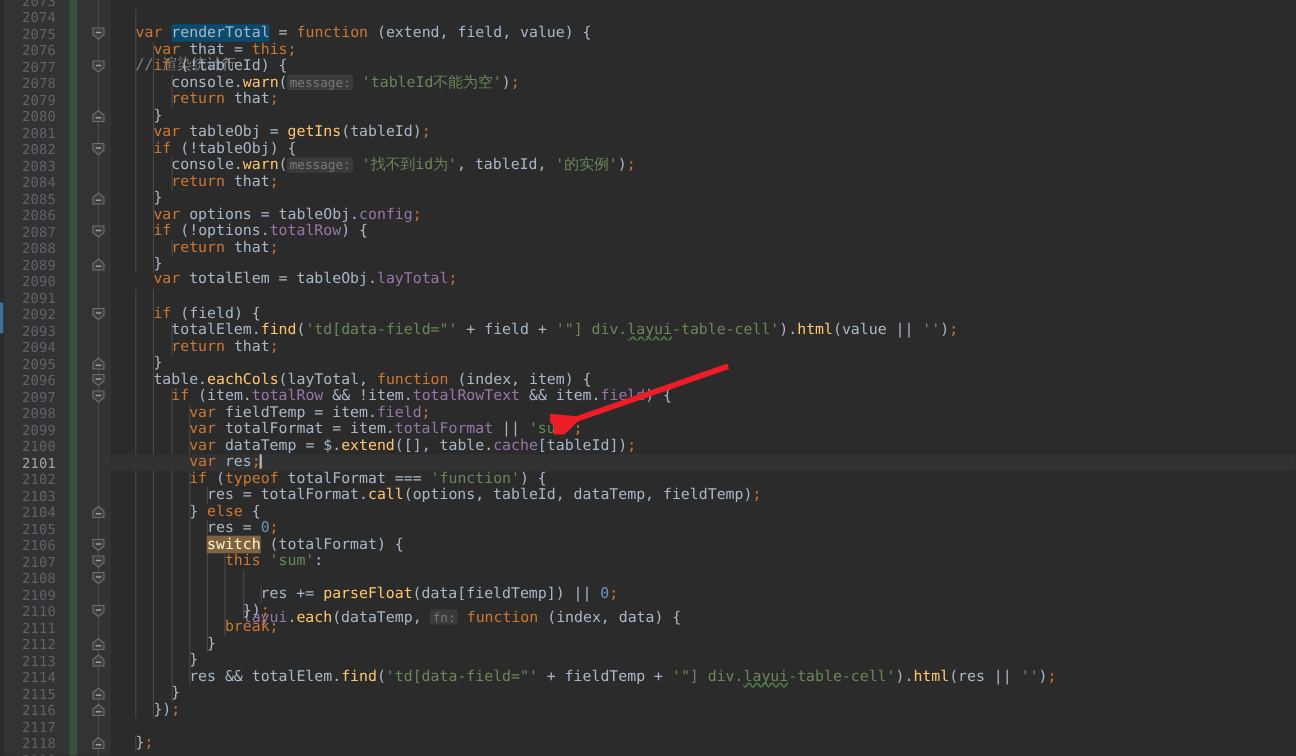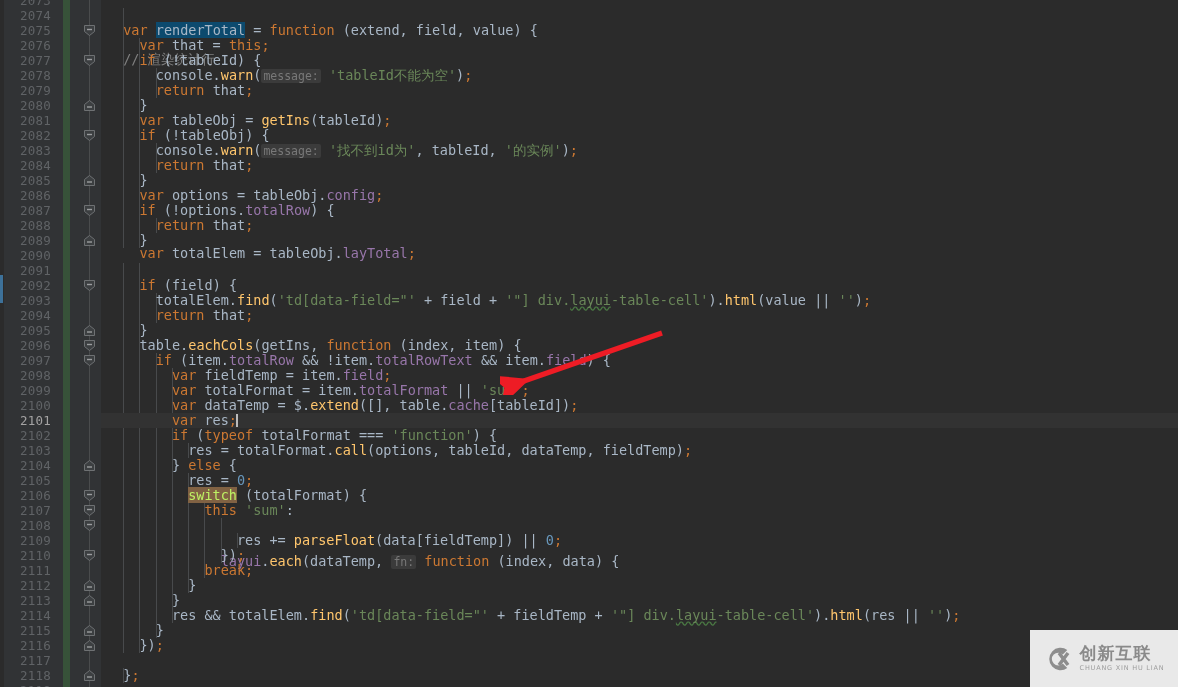--- a/index.html
+++ b/index.html
@@ -70,21 +70,21 @@
   .num{color:#6897bb;}
   .cmt{color:#808080;}
   .fld{color:#9876aa;}
   .punc{color:#a9b7c6;}
   .semi{color:#cc7832;}
   .hint{
     color:#787878;background:#3b3b3b;border-radius:2px;
     padding:0 2px;font-size:11.5px;
   }
   .ident-hl{background:#0c4a6e;}
-  .search-hl{background:#816243;color:#bef264;}
+  .search-hl{background:#816243;color:#fef9c3;}
   .typo{
     text-decoration:underline wavy #4a7a43;
     text-decoration-skip-ink:none;
   }
   .caret{
     display:inline-block;width:2px;height:13px;background:#bbbbbb;
     vertical-align:-2px;margin:0 -1px;
   }
 
   
@@ -341,21 +341,21 @@
         <div class="line" style="position: absolute; top: 188px; left: 0px; width: 1077px; padding-left: 38.48px; box-sizing: border-box;"><span class="kw">var </span><span class="punc">options = tableObj.</span><span class="fld">config</span><span class="semi">;</span></div>
         <div class="line" style="position: absolute; top: 203px; left: 0px; width: 1077px; padding-left: 38.48px; box-sizing: border-box;"><span class="kw">if</span><span class="punc"> (!options.</span><span class="fld">totalRow</span><span class="punc">) {</span></div>
         <div class="line" style="position: absolute; top: 218px; left: 0px; width: 1077px; padding-left: 54.72px; box-sizing: border-box;"><span class="kw">return</span><span class="punc"> that</span><span class="semi">;</span></div>
         <div class="line" style="position: absolute; top: 233px; left: 0px; width: 1077px; padding-left: 38.48px; box-sizing: border-box;"><span class="punc">}</span></div>
         <div class="line" style="position: absolute; top: 248px; left: 0px; width: 1077px; padding-left: 6px; box-sizing: border-box;"></div>
         <div class="line" style="position: absolute; top: 246px; left: 0px; width: 1077px; padding-left: 38.48px; box-sizing: border-box;"><span class="kw">var </span><span class="punc">totalElem = tableObj.</span><span class="fld">layTotal</span><span class="semi">;</span></div>
         <div class="line" style="position: absolute; top: 278px; left: 0px; width: 1077px; padding-left: 38.48px; box-sizing: border-box;"><span class="kw">if</span><span class="punc"> (field) {</span></div>
         <div class="line" style="position: absolute; top: 293px; left: 0px; width: 1077px; padding-left: 54.72px; box-sizing: border-box;"><span class="punc">totalElem.</span><span class="fn">find</span><span class="punc">(</span><span class="str">'td[data-field="'</span><span class="punc"> + field + </span><span class="str">'"] div.</span><span class="str typo">layui</span><span class="str">-table-cell'</span><span class="punc">).</span><span class="fn">html</span><span class="punc">(value || </span><span class="str">''</span><span class="punc">)</span><span class="semi">;</span></div>
         <div class="line" style="position: absolute; top: 308px; left: 0px; width: 1077px; padding-left: 54.72px; box-sizing: border-box;"><span class="kw">return</span><span class="punc"> that</span><span class="semi">;</span></div>
         <div class="line" style="position: absolute; top: 323px; left: 0px; width: 1077px; padding-left: 38.48px; box-sizing: border-box;"><span class="punc">}</span></div>
-        <div class="line" style="position: absolute; top: 338px; left: 0px; width: 1077px; padding-left: 38.48px; box-sizing: border-box;"><span class="punc">table.</span><span class="fn">eachCols</span><span class="punc">(getIns, </span><span class="kw">function</span><span class="punc"> (index, item) {</span></div>
+        <div class="line" style="position: absolute; top: 338px; left: 0px; width: 1077px; padding-left: 38.48px; box-sizing: border-box;"><span class="punc">table.</span><span class="fn">eachCols</span><span class="punc">(layTotal, </span><span class="kw">function</span><span class="punc"> (index, item) {</span></div>
         <div class="line" style="position: absolute; top: 353px; left: 0px; width: 1077px; padding-left: 54.72px; box-sizing: border-box;"><span class="kw">if</span><span class="punc"> (item.</span><span class="fld">totalRow</span><span class="punc"> &amp;&amp; !item.</span><span class="fld">totalRowText</span><span class="punc"> &amp;&amp; item.</span><span class="fld">field</span><span class="punc">) {</span></div>
         <div class="line" style="position: absolute; top: 368px; left: 0px; width: 1077px; padding-left: 70.96px; box-sizing: border-box;"><span class="kw">var </span><span class="punc">fieldTemp = item.</span><span class="fld">field</span><span class="semi">;</span></div>
         <div class="line" style="position: absolute; top: 383px; left: 0px; width: 1077px; padding-left: 70.96px; box-sizing: border-box;"><span class="kw">var </span><span class="punc">totalFormat = item.</span><span class="fld">totalFormat</span><span class="punc"> || </span><span class="str">'sum'</span><span class="semi">;</span></div>
         <div class="line" style="position: absolute; top: 398px; left: 0px; width: 1077px; padding-left: 70.96px; box-sizing: border-box;"><span class="kw">var </span><span class="punc">dataTemp = $.</span><span class="fn">extend</span><span class="punc">([], table.</span><span class="fld">cache</span><span class="punc">[tableId])</span><span class="semi">;</span></div>
         <div class="line current" style="position: absolute; top: 413px; left: 0px; width: 1077px; padding-left: 70.96px; box-sizing: border-box;"><span class="kw">var </span><span class="punc">res</span><span class="semi">;</span><span class="caret"></span></div>
         <div class="line" style="position: absolute; top: 428px; left: 0px; width: 1077px; padding-left: 70.96px; box-sizing: border-box;"><span class="kw">if</span><span class="punc"> (</span><span class="kw">typeof</span><span class="punc"> totalFormat === </span><span class="str">'function'</span><span class="punc">) {</span></div>
         <div class="line" style="position: absolute; top: 443px; left: 0px; width: 1077px; padding-left: 87.2px; box-sizing: border-box;"><span class="punc">res = totalFormat.</span><span class="fn">call</span><span class="punc">(options, tableId, dataTemp, fieldTemp)</span><span class="semi">;</span></div>
         <div class="line" style="position: absolute; top: 458px; left: 0px; width: 1077px; padding-left: 70.96px; box-sizing: border-box;"><span class="punc">} </span><span class="kw">else</span><span class="punc"> {</span></div>
         <div class="line" style="position: absolute; top: 473px; left: 0px; width: 1077px; padding-left: 87.2px; box-sizing: border-box;"><span class="punc">res = </span><span class="num">0</span><span class="semi">;</span></div>
         <div class="line" style="position: absolute; top: 488px; left: 0px; width: 1077px; padding-left: 87.2px; box-sizing: border-box;"><span class="kw search-hl">switch</span><span class="punc"> (totalFormat) {</span></div>
@@ -377,24 +377,14 @@
 
   <svg class="arrow" width="180" height="70" viewBox="0 0 180 70">
     <defs>
       <marker id="ah" markerWidth="7" markerHeight="7" refX="1.2" refY="3.5" orient="auto" markerUnits="strokeWidth">
         <path d="M7,0.3 L0,3.5 L7,6.7 L5.2,3.5 Z" fill="#ee1c25"></path>
       </marker>
     </defs>
     <path d="M162,8 L24,56" stroke="#ee1c25" stroke-width="5.2" stroke-linecap="butt" fill="none" marker-end="url(#ah)"></path>
   </svg>
 
-  <div class="watermark">
-    <svg class="wm-logo" viewBox="0 0 40 40">
-      <path d="M31 8 A15 15 0 1 0 31 32 L25 26 A8.5 8.5 0 1 1 25 14 Z" fill="#8d8d8d"></path>
-      <path d="M20 12 L32 28 M32 12 L20 28" stroke="#8d8d8d" stroke-width="4.6" stroke-linecap="butt" fill="none"></path>
-    </svg>
-    <div class="wm-text">
-      <div class="wm-cn">创新互联</div>
-      <div class="wm-py">CHUANG XIN HU LIAN</div>
-    </div>
-  </div>
 
 </div>
 
 </body></html>

